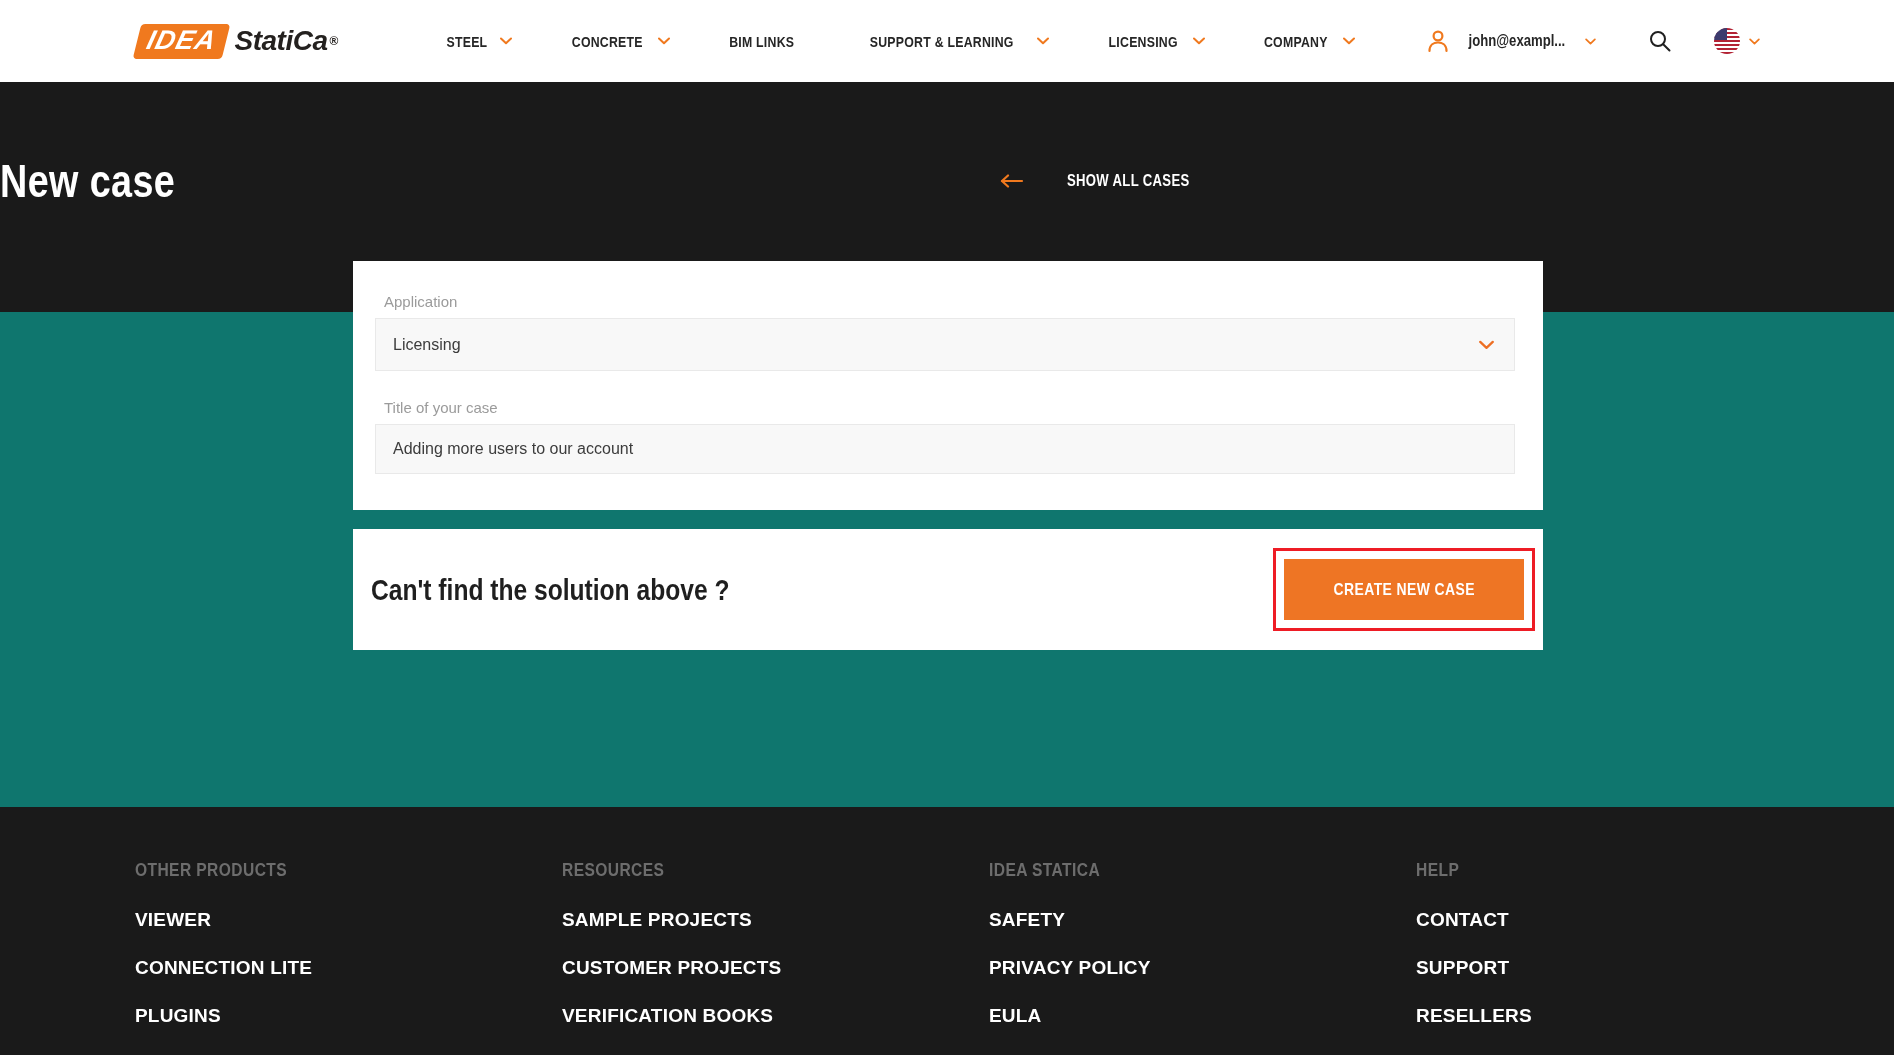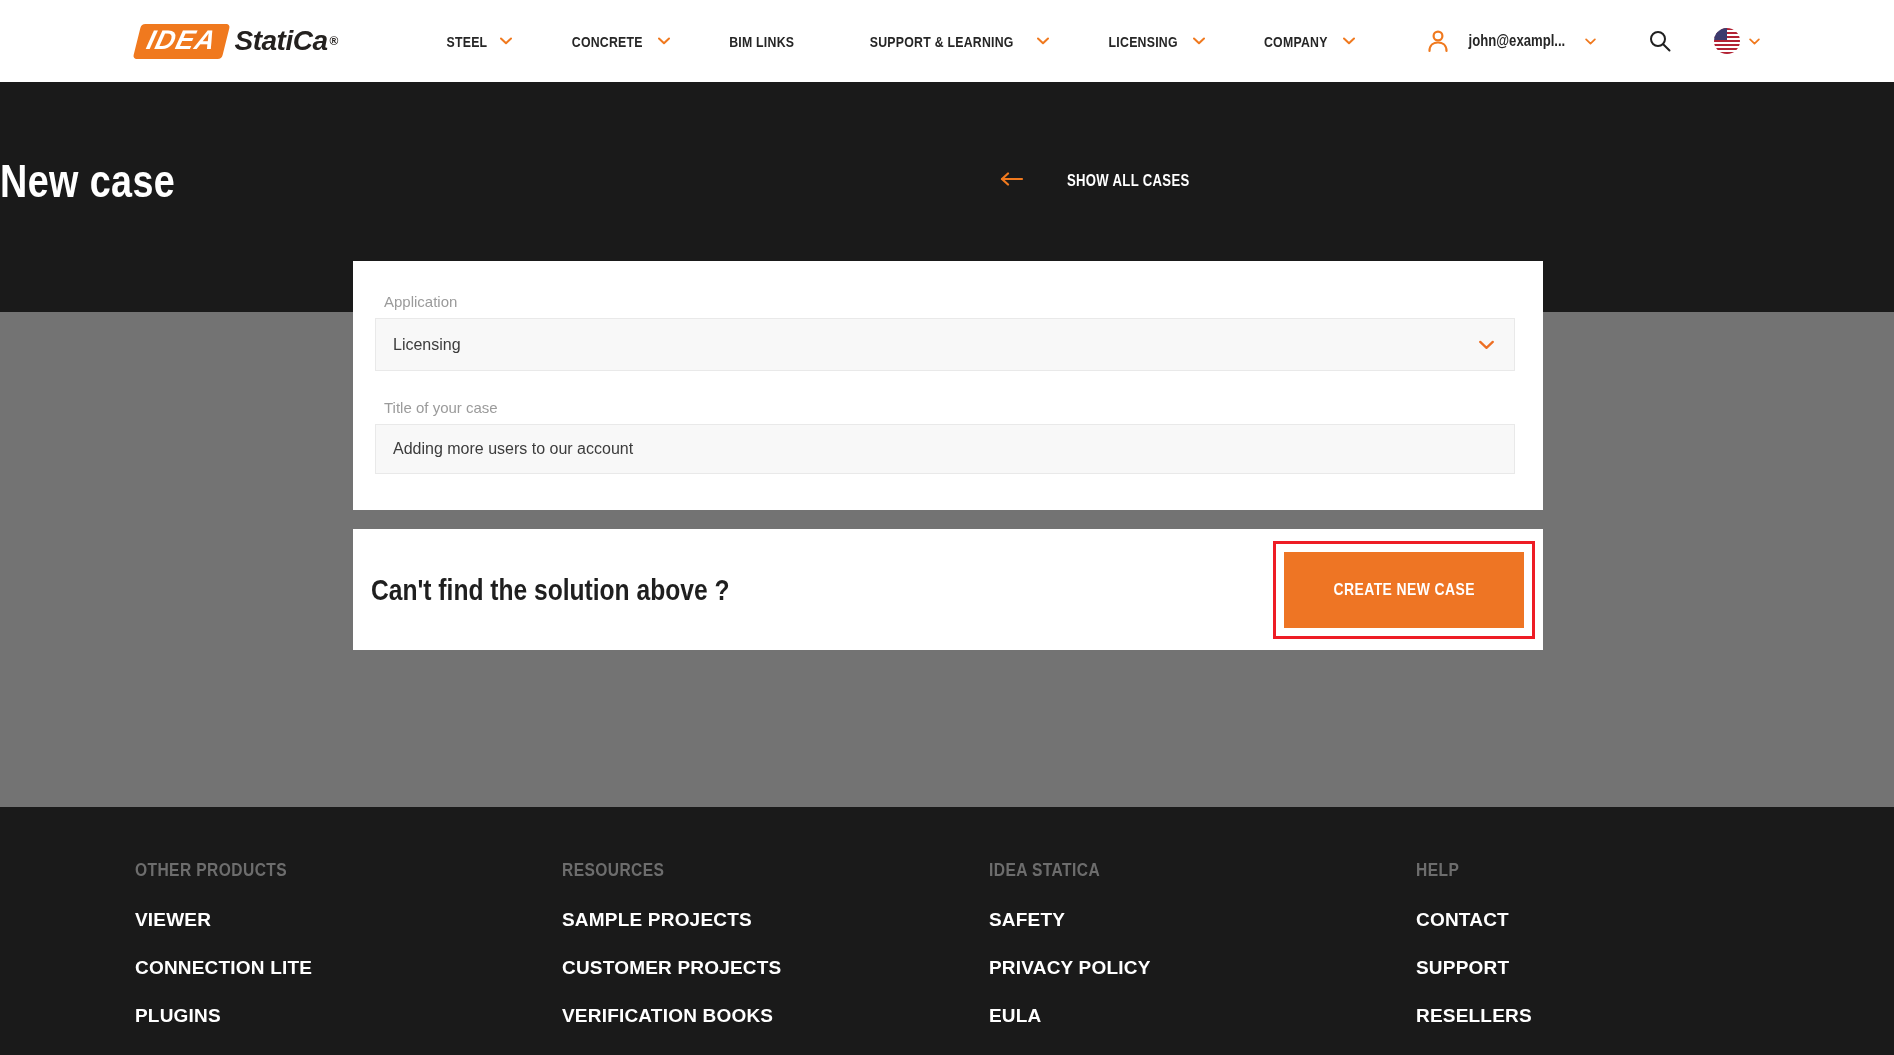--- a/index.html
+++ b/index.html
@@ -33,46 +33,46 @@
   .lang { margin-left:42px; display:flex; align-items:center; gap:9px; cursor:pointer; }
   .flag { width:26px; height:26px; border-radius:50%; overflow:hidden; position:relative;
           background:repeating-linear-gradient(180deg,#b22234 0 2px,#ffffff 2px 4px); }
   .flag .canton { position:absolute; left:0; top:0; width:13px; height:12px; background:#3c3b6e; }
 
   
   .hero { height:230px; background:#1a1a1a; }
   .hero-inner { width:1190px; padding-top:72px;
                 display:flex; align-items:center; justify-content:space-between; }
   .hero-title { color:#ffffff; font-weight:bold; font-size:46px; letter-spacing:0.5px; }
-  .show-all { display:flex; align-items:flex-start; gap:16px; cursor:pointer; }
+  .show-all { display:flex; align-items:center; gap:16px; cursor:pointer; }
   .show-all .lbl { color:#ffffff; font-weight:bold; font-size:16px; letter-spacing:0.4px; }
 
   
-  .main { background:#737373; min-height:495px; padding-bottom:60px; }
+  .main { background:#0f766e; min-height:495px; padding-bottom:60px; }
   .content { width:1190px; margin-left:353px; position:relative; top:-51px; }
   .card { background:#ffffff; }
 
   .card-form { padding:32px 28px 36px 22px; }
   .field-label { display:block; font-size:15px; color:#9b9b9b; margin:0 0 8px 9px; }
   .field-box { width:100%; height:53px; background:#f8f8f8; border:1px solid #e9e9e9;
                display:flex; align-items:center; padding:0 20px 0 17px; cursor:text; }
   .field-box.select { cursor:pointer; justify-content:space-between; }
   .field-box .val { font-size:16px; color:#3c3c3c; }
   .gap2 { height:28px; }
   .field-input { height:50px; }
 
   .card-nodata { margin-top:19px; height:68px; display:flex; align-items:center;
                  padding-left:30px; }
   .nodata-text { font-size:17px; color:#2b2b2b; }
 
   .card-cta { margin-top:19px; height:121px; display:flex; align-items:center;
               justify-content:space-between; padding:0 8px 0 18px;gap:32px; }
   .cta-q { font-size:30px; font-weight:bold; color:#1f1f1f; }
   .red-outline { border:3px solid #ee1c25; padding:8px; }
-  .btn-create { width:240px; height:76px; background:#ee7524; border:none; cursor:pointer;
+  .btn-create { width:240px; height:61px; background:#ee7524; border:none; cursor:pointer;
                 display:flex; align-items:center; justify-content:center; }
   .btn-create .lbl { color:#ffffff; font-weight:bold; font-size:17px; letter-spacing:0.5px; }
 
   
   footer { background:#1a1a1a; height:248px; padding:52px 0 0 135px; }
   .f-grid { display:grid; grid-template-columns:repeat(4,427px); }
   .f-head { color:#6d6d6d; font-weight:bold; font-size:19px; letter-spacing:0.5px;
             margin-bottom:28px; }
   .f-link { display:block; color:#ffffff; font-size:19px; font-weight:600;
             letter-spacing:0.2px; text-decoration:none; margin-bottom:26px; cursor:pointer; }

